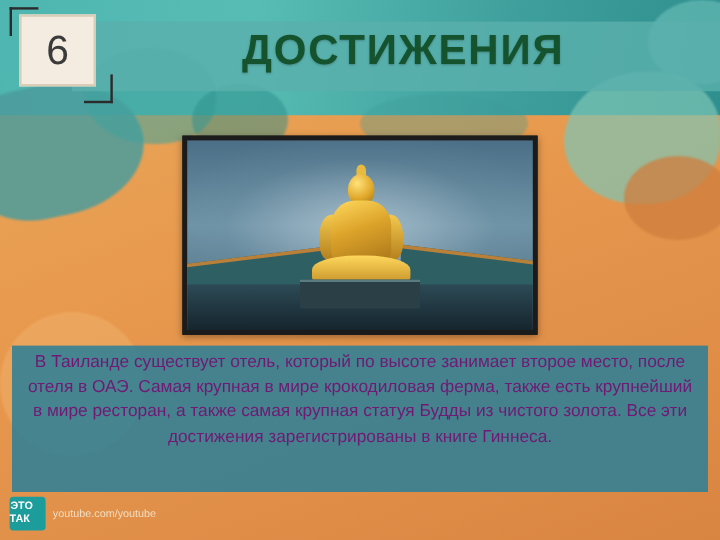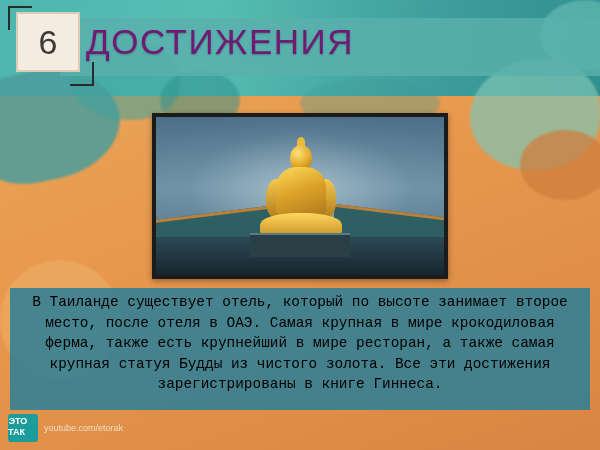--- a/index.html
+++ b/index.html
@@ -49,25 +49,25 @@
   .title-band {
     position: absolute;
     left: 60px; top: 18px;
     width: 540px; height: 58px;
     background: rgba(90, 176, 172, 0.82);
   }
   .title-text {
     position: absolute;
     left: 86px; top: 22px;
     width: 500px;
-    text-align: left;
-    color: #701a75;
+    text-align: center;
+    color: #14532d;
     font-size: 35px;
     letter-spacing: 1.5px;
-    font-weight: 400;
+    font-weight: 700;
     text-shadow: 0 1px 2px rgba(0,0,0,0.25);
     font-family: "Liberation Sans", sans-serif;
   }
 
   
   .num-box {
     position: absolute;
     left: 16px; top: 12px;
     width: 64px; height: 60px;
     background: #f4ece0;
@@ -188,24 +188,24 @@
     position: absolute;
     left: 10px; top: 288px;
     width: 580px; height: 122px;
     background: rgba(47, 128, 150, 0.88);
   }
   .body-text {
     position: absolute;
     left: 22px; top: 292px;
     width: 556px;
     text-align: center;
-    color: #000000;
+    color: #701a75;
     font-size: 14.4px;
     line-height: 20.5px;
-    font-family: Liberation Mono, monospace;
+    font-family: Liberation Sans, sans-serif;
   }
 
   
   .logo-box {
     position: absolute;
     left: 8px; top: 414px;
     width: 30px; height: 28px;
     background: #1d9c9c;
     border-radius: 3px;
   }
@@ -268,15 +268,15 @@
     <div class="dark-base"></div>
     <div class="plinth"></div>
   </div>
 
   <div class="text-panel"></div>
   <div class="body-text">В Таиланде существует отель, который по высоте занимает второе место, после отеля в ОАЭ. Самая крупная в мире крокодиловая ферма, также есть крупнейший в мире ресторан, а также самая крупная статуя Будды из чистого золота. Все эти достижения зарегистрированы в книге Гиннеса.</div>
 
   <div class="logo-box"></div>
   <div class="logo-l1">ЭТО</div>
   <div class="logo-l2">ТАК</div>
-  <div class="footer-url">youtube.com/etorak</div>
+  <div class="footer-url">youtube.com/youtube</div>
 
 </div>
 
 </body></html>

